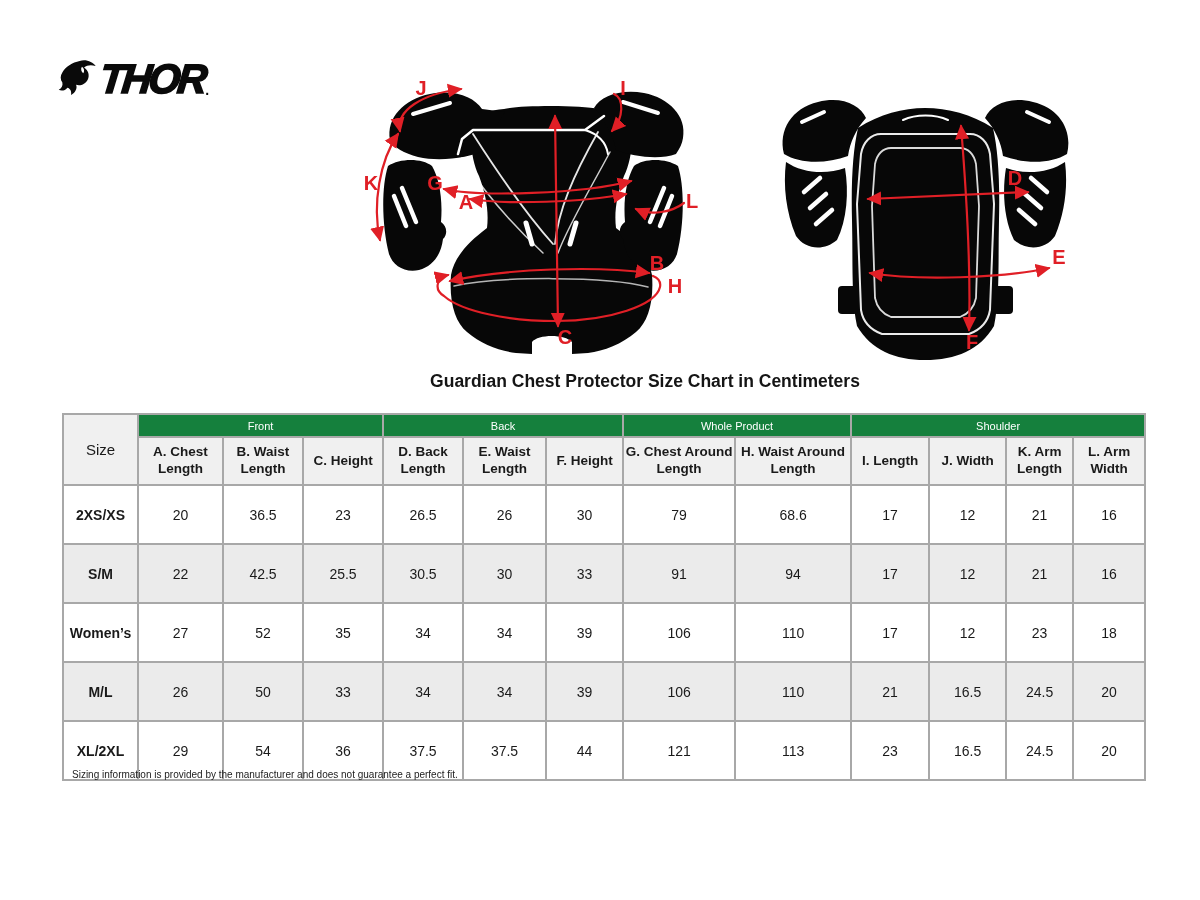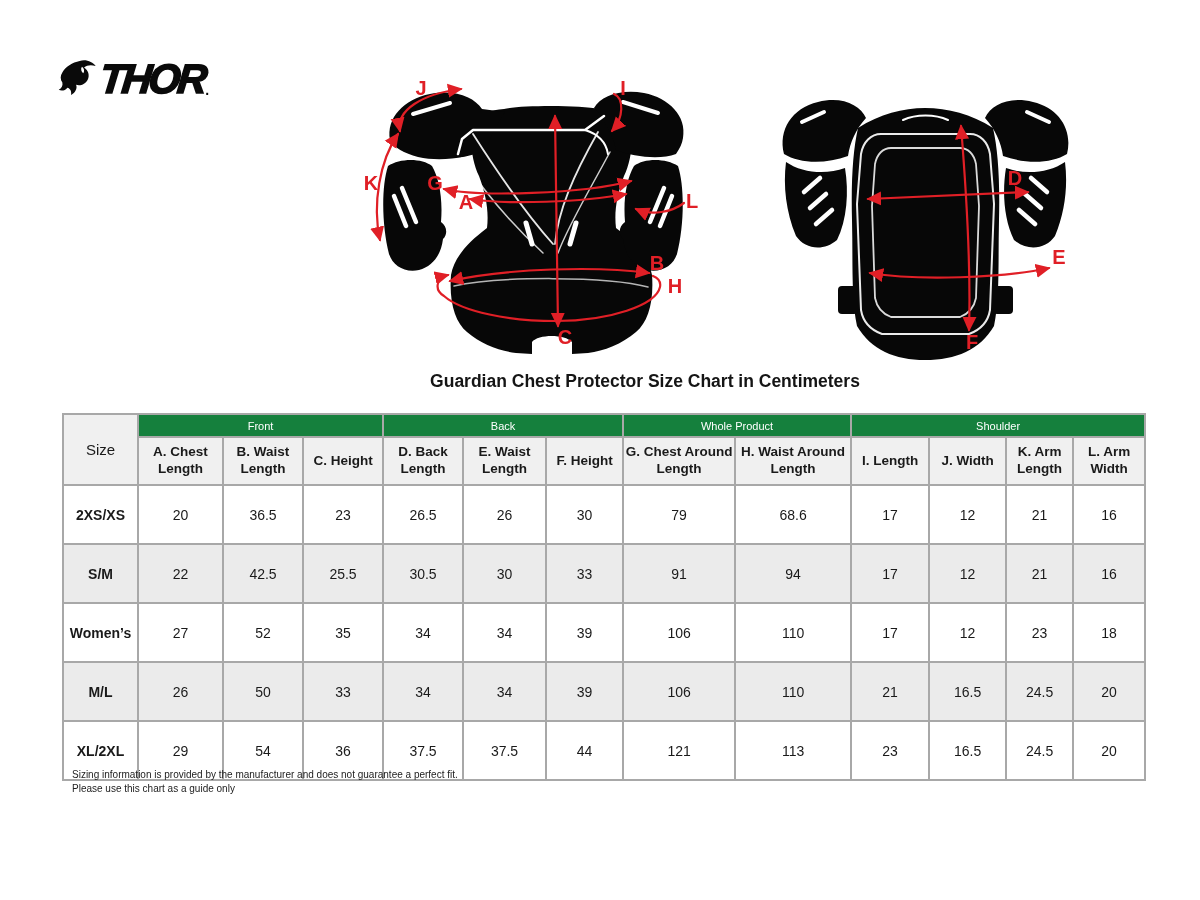--- a/index.html
+++ b/index.html
@@ -271,16 +271,15 @@
         <td>23</td>
         <td>16.5</td>
         <td>24.5</td>
         <td>20</td>
       </tr>
     </tbody>
   </table>
 
   <div class="footnote">
     <p>Sizing information is provided by the manufacturer and does not guarantee a perfect fit.</p>
-    <p>Please use this chart as a guide only</p>
   </div>
 
 </div>
 
 </body></html>

